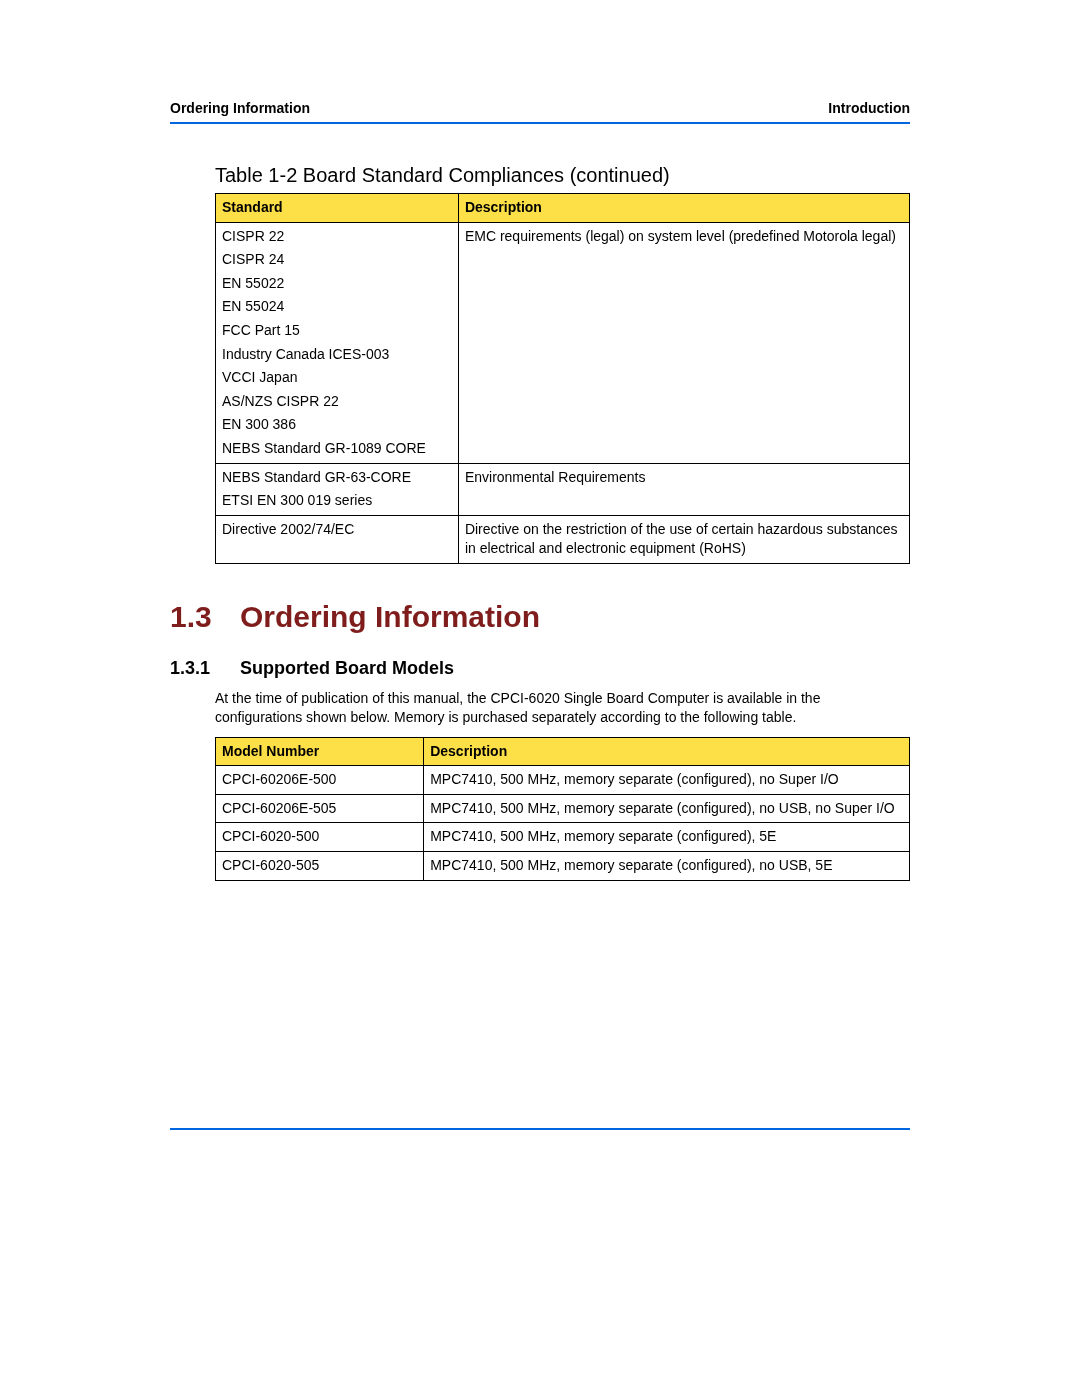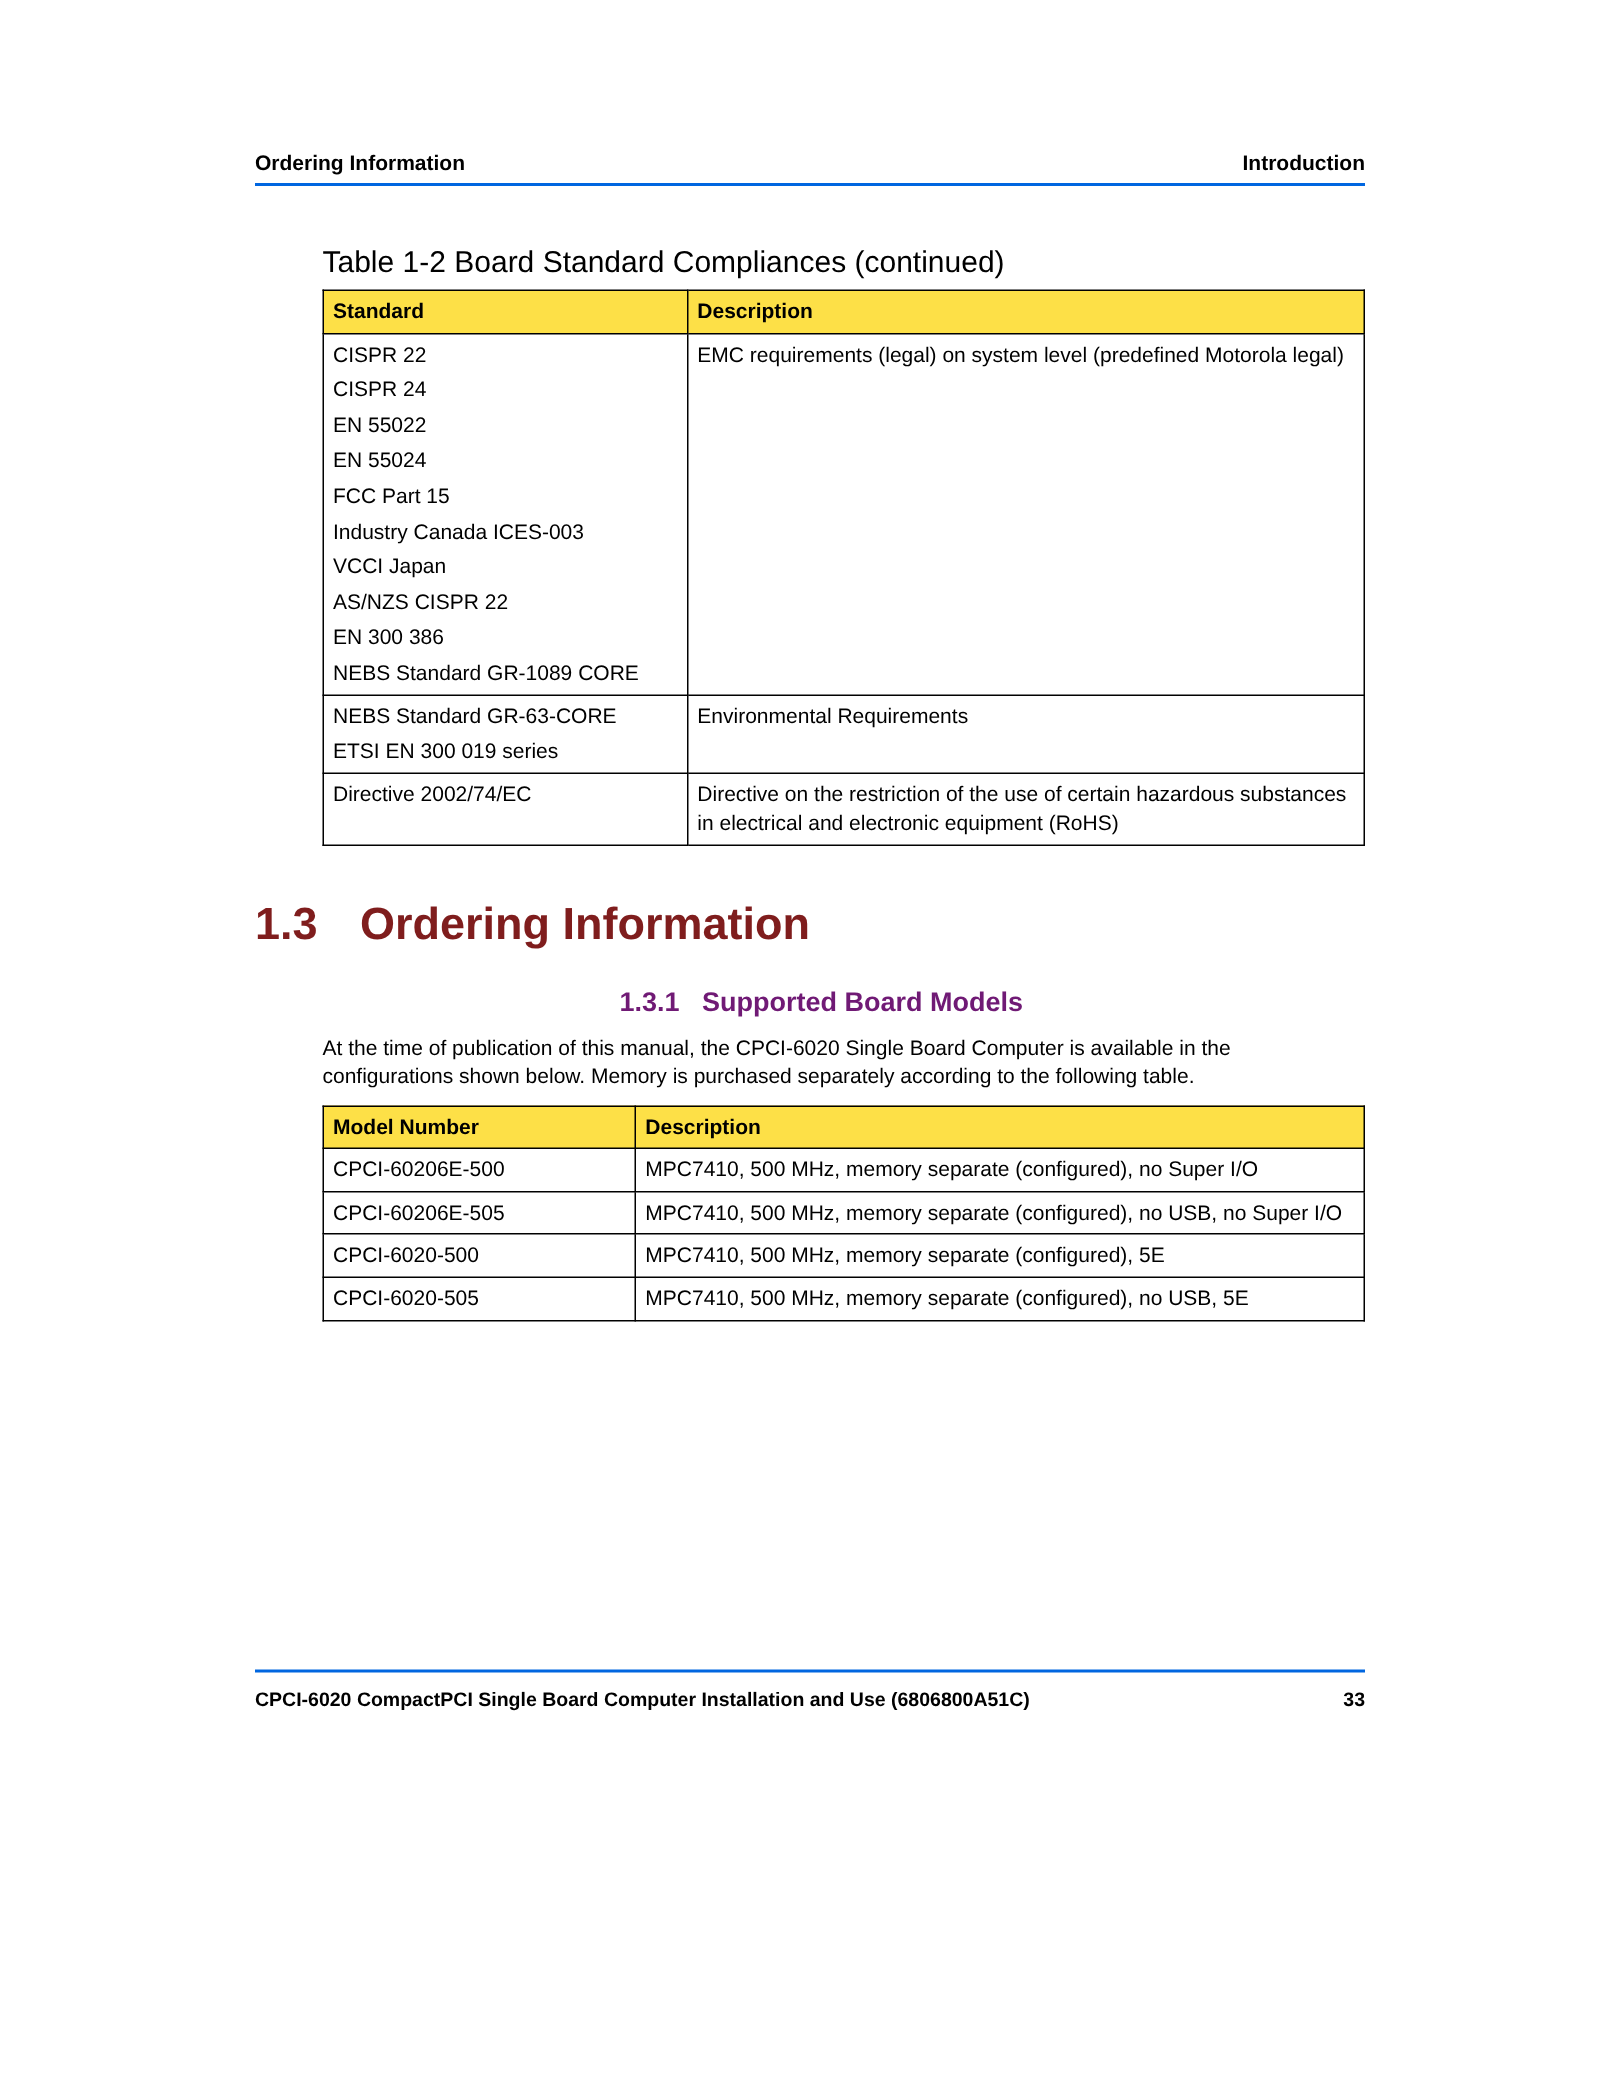--- a/index.html
+++ b/index.html
@@ -59,25 +59,24 @@
     color: #7f1d1d;
     font-size: 30px;
     font-weight: bold;
     margin: 36px 0 12px 0;
   }
   h1.section .num {
     display: inline-block;
     width: 70px;
   }
   h2.subsection {
-    color: #701a75;
+    color: #000000;
     font-size: 18px;
     font-weight: bold;
     margin: 24px 0 10px 0;
-    text-align: center;
   }
   h2.subsection .num {
     display: inline-block;
     width: 70px;
   }
   p.body {
     margin: 0 0 10px 45px;
     line-height: 1.35;
   }
   .footer {
@@ -187,19 +186,15 @@
       </tr>
       <tr>
         <td>CPCI-6020-505</td>
         <td>MPC7410, 500 MHz, memory separate (configured), no USB, 5E</td>
       </tr>
     </tbody>
   </table>
 
   <div class="footer">
     <hr class="footer-rule">
-    <div class="footer-row">
-      <span>CPCI-6020 CompactPCI Single Board Computer Installation and Use (6806800A51C)</span>
-      <span>33</span>
-    </div>
   </div>
 
 </div>
 
 </body></html>

